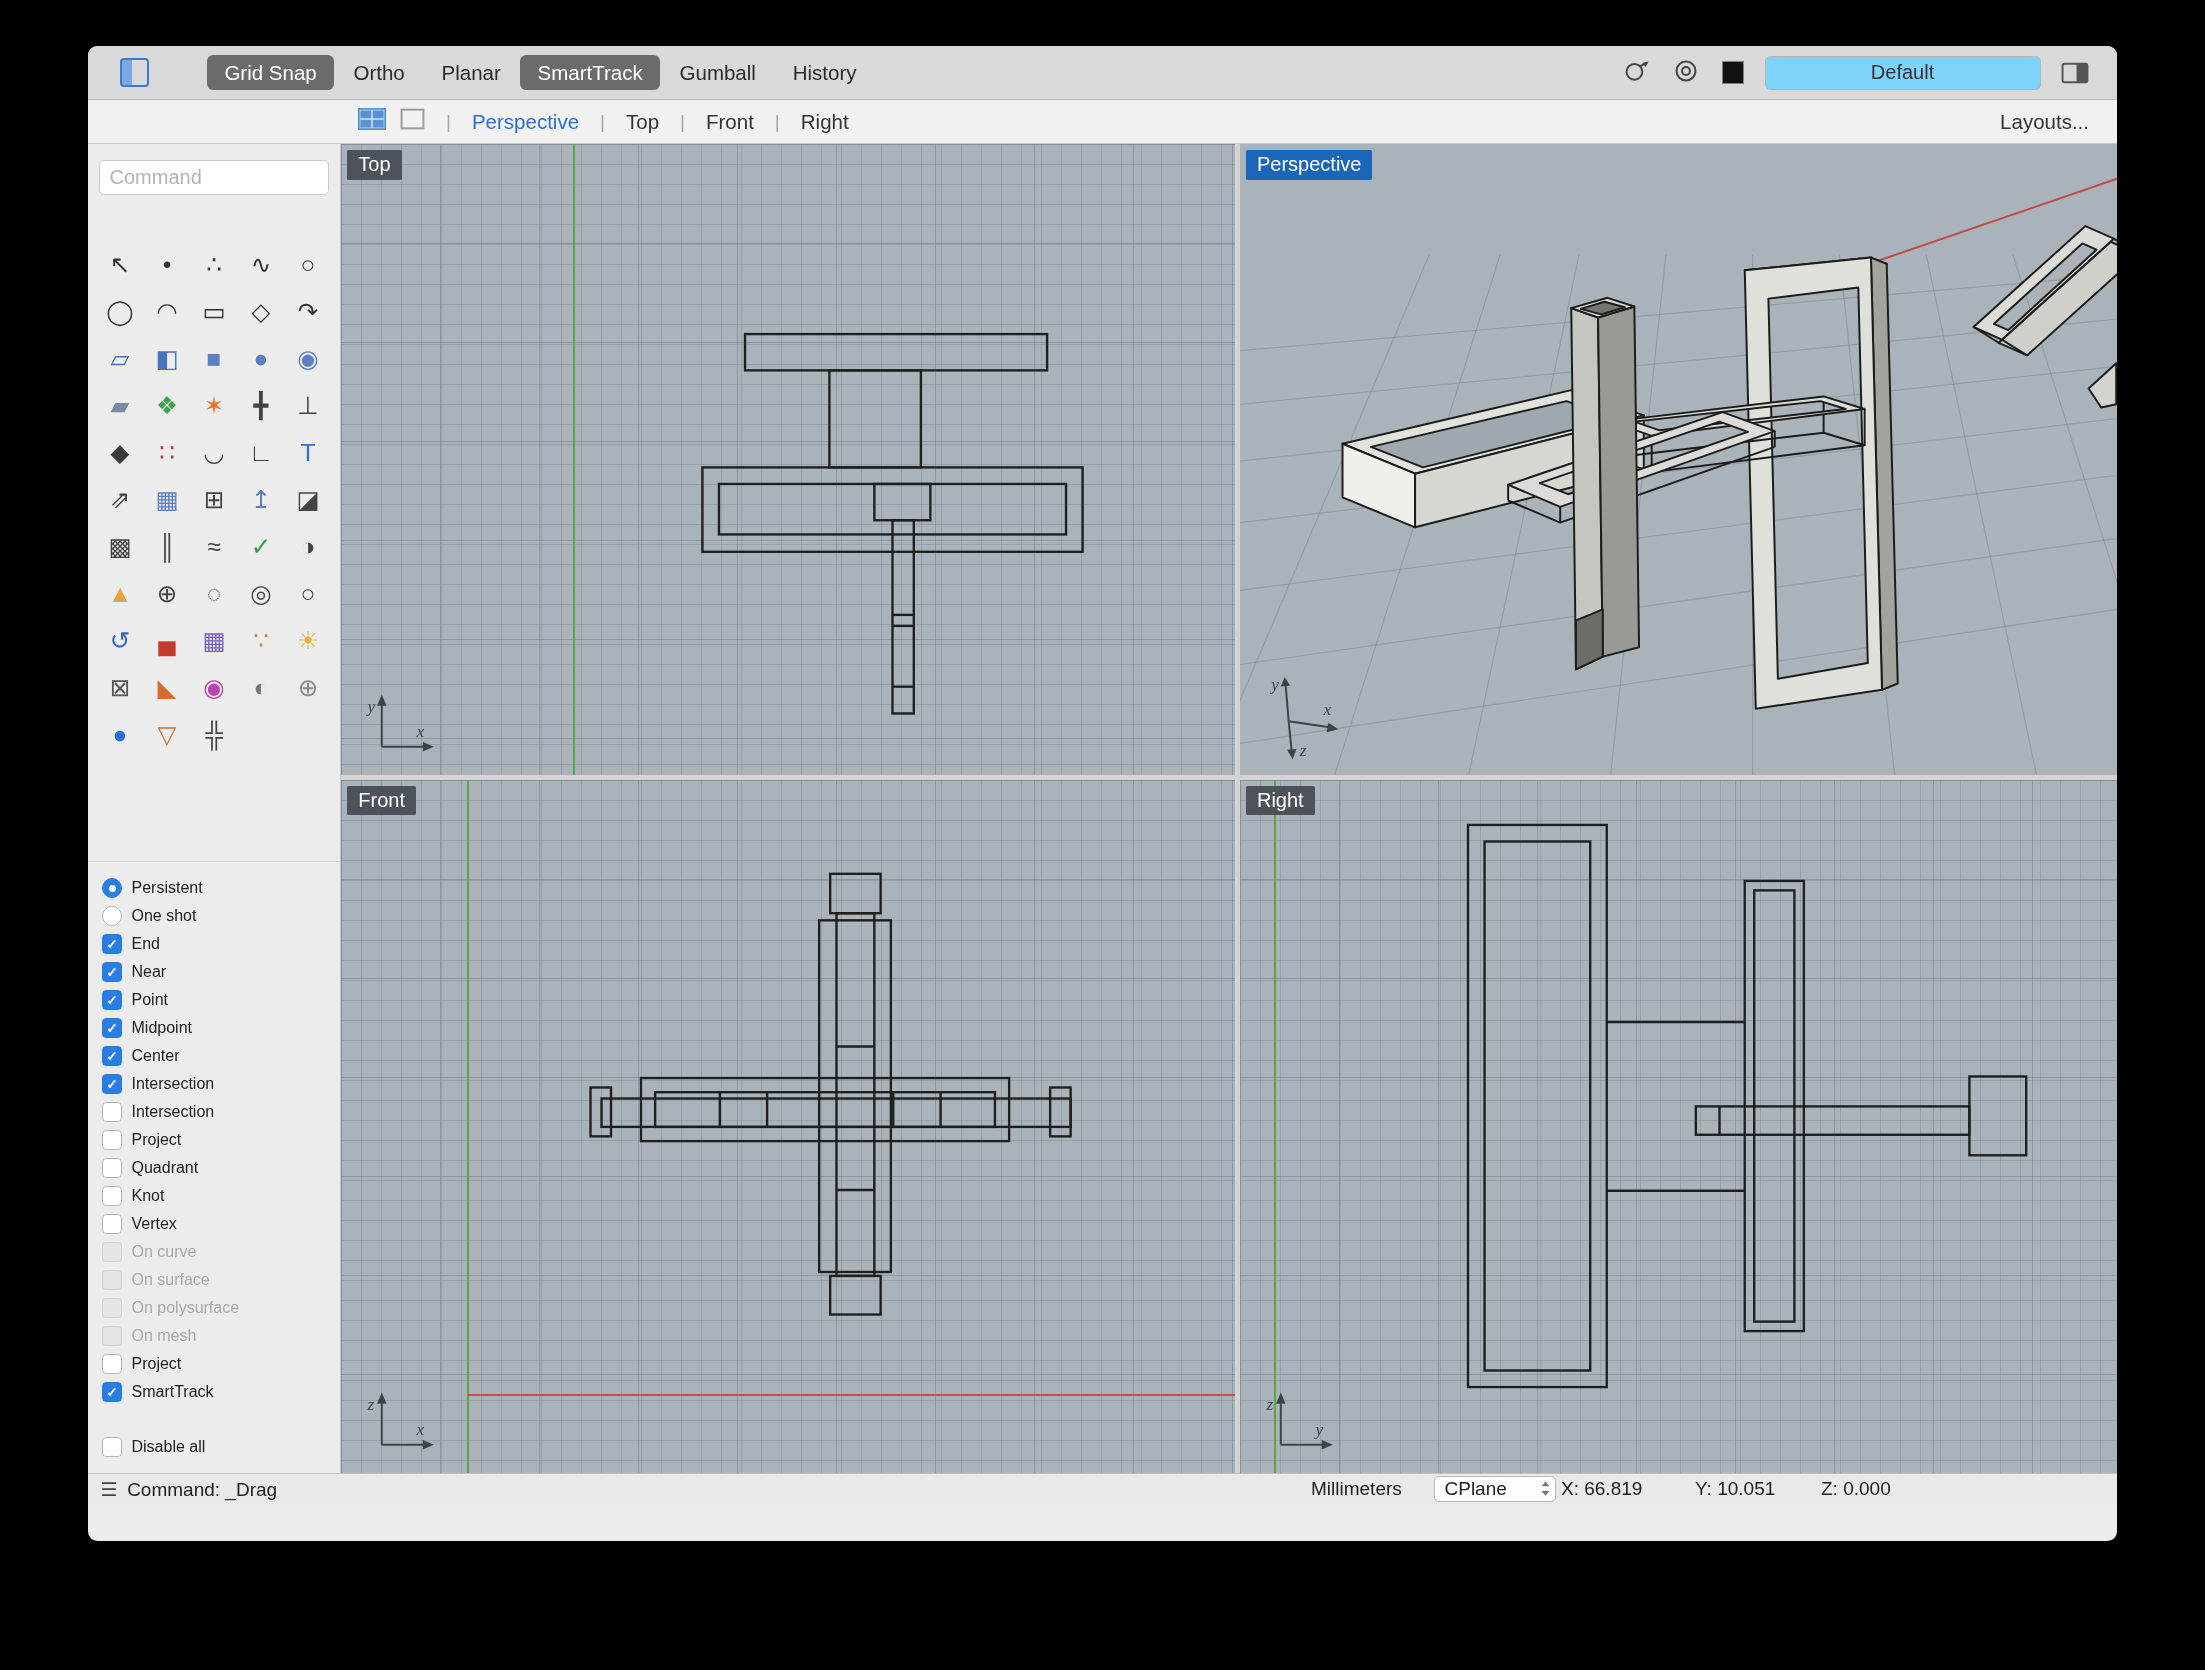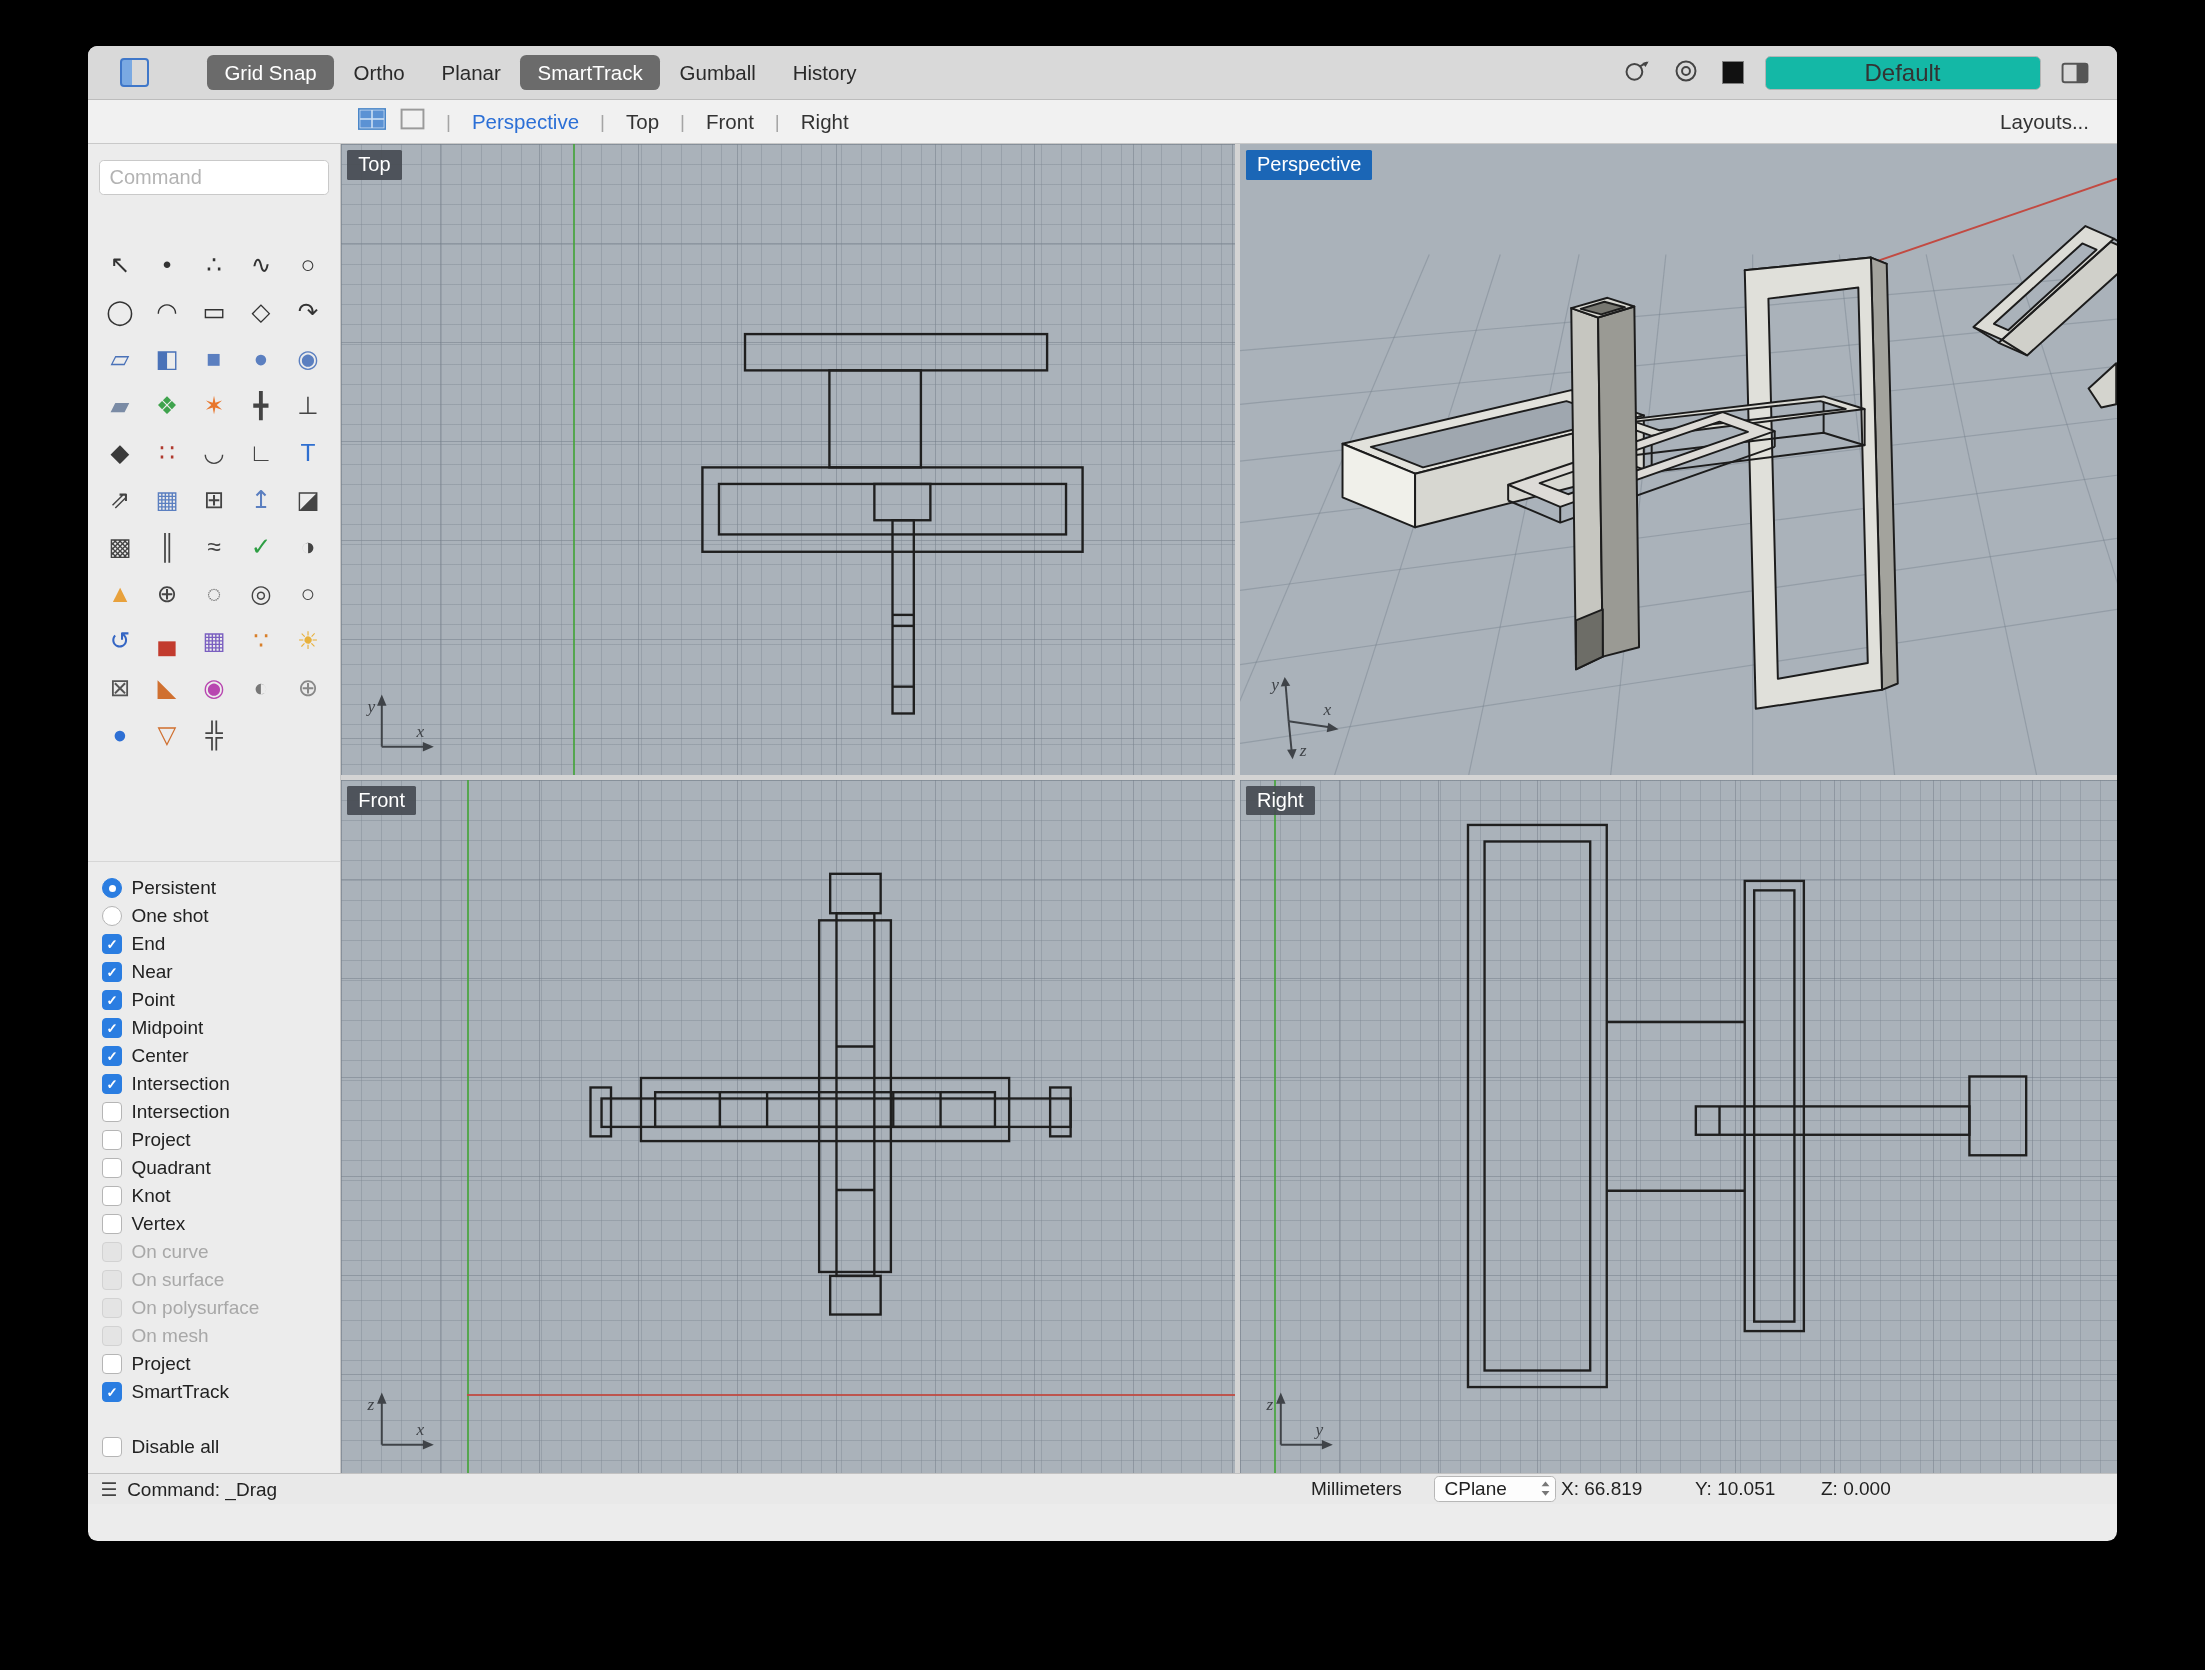--- a/index.html
+++ b/index.html
@@ -25,22 +25,22 @@
   .toolbar{height:53px;flex:0 0 53px;background:#d9d9d9;border-bottom:0.8px solid #bcbcbc;
            display:flex;align-items:center;padding:0 28px 0 32px;}
   .sb-toggle{width:25px;height:25px;border:2.4px solid #3f77c9;border-radius:4px;
              background:linear-gradient(to right,#7aa9e2 0 38%,transparent 38%);}
   .toggles{display:flex;align-items:center;gap:2px;margin-left:58px;}
   .tbtn{font-family:inherit;font-size:20.5px;color:#2a2a2a;background:transparent;border:none;
         padding:5.5px 17.4px;border-radius:6.3px;cursor:default;}
   .tbtn.active{background:#6b6b6b;color:#fff;}
   .toolbar-right{margin-left:auto;display:flex;align-items:center;gap:20.5px;}
   .swatch{width:20.5px;height:20.5px;background:#111;border:0.8px solid #7e7e7e;}
-  .mode-select{width:274px;height:32px;background:#14b8a6;border:0.8px solid #b5b5b5;border-radius:5.5px;
-               display:flex;align-items:center;justify-content:center;font-size:24px;color:#333;}
+  .mode-select{width:274px;height:32px;background:#7dd3fc;border:0.8px solid #b5b5b5;border-radius:5.5px;
+               display:flex;align-items:center;justify-content:center;font-size:20px;color:#333;}
   .panel-toggle svg{display:block}
 
   
   .tabbar{height:43px;flex:0 0 43px;background:#f1f1f1;border-bottom:0.8px solid #c9c9c9;
           display:flex;align-items:center;padding:0 28px 0 270px;font-size:20.5px;}
   .paneicons{display:flex;align-items:center;gap:14px;}
   .vtab{display:inline-flex;align-items:center;}
   .vtab::before{content:"|";color:#a5a5a5;margin:0 21px;font-size:19px;}
   .vtab span{color:#333;}
   .vtab.active span{color:#2b6fd6;}
@@ -51,21 +51,21 @@
 
   
   .sidebar{width:252px;flex:0 0 252px;background:#ececec;border-right:0.8px solid #c6c6c6;
            display:flex;flex-direction:column;padding-top:16px;gap:34px;}
   .cmd{margin:0 11px;height:33px;background:#fff;border:0.8px solid #c9c9c9;border-radius:4.7px;
        font-family:inherit;font-size:20px;padding:0 9.5px;color:#333;outline:none;}
   .cmd::placeholder{color:#b3b3b3;}
   .tools{margin-top:12.6px;display:grid;grid-template-columns:repeat(5,47px);grid-auto-rows:47px;justify-content:center;}
   .tool{display:flex;align-items:center;justify-content:center;}
   .tool .g{font-size:24.5px;line-height:1;}
-  .osnap{margin-top:68px;border-top:0.8px solid #d6d6d6;padding-top:12.6px;font-size:19px;color:#222;}
+  .osnap{margin-top:68px;border-top:0.8px solid #d6d6d6;padding-top:12.6px;font-size:16px;color:#222;}
   .snap-row{display:flex;align-items:center;gap:9.5px;height:28px;padding-left:14px;}
   .cbox{width:18px;height:18px;border-radius:4px;background:#fff;border:0.8px solid #b5b5b5;flex:0 0 18px;
         display:flex;align-items:center;justify-content:center;}
   .snap-row.checked .cbox{background:#2a7de1;border-color:#2a7de1;}
   .snap-row.checked .cbox::after{content:"✓";color:#fff;font-size:13.4px;font-weight:bold;}
   .snap-row.disabled .clabel{color:#a8a8a8;}
   .snap-row.disabled .cbox{background:#e4e4e4;border-color:#d2d2d2;}
   .rdot{width:18px;height:18px;border-radius:50%;background:#fff;border:0.8px solid #b5b5b5;flex:0 0 18px;
         display:flex;align-items:center;justify-content:center;}
   .snap-row.selected .rdot{background:#2a7de1;border-color:#2a7de1;}

